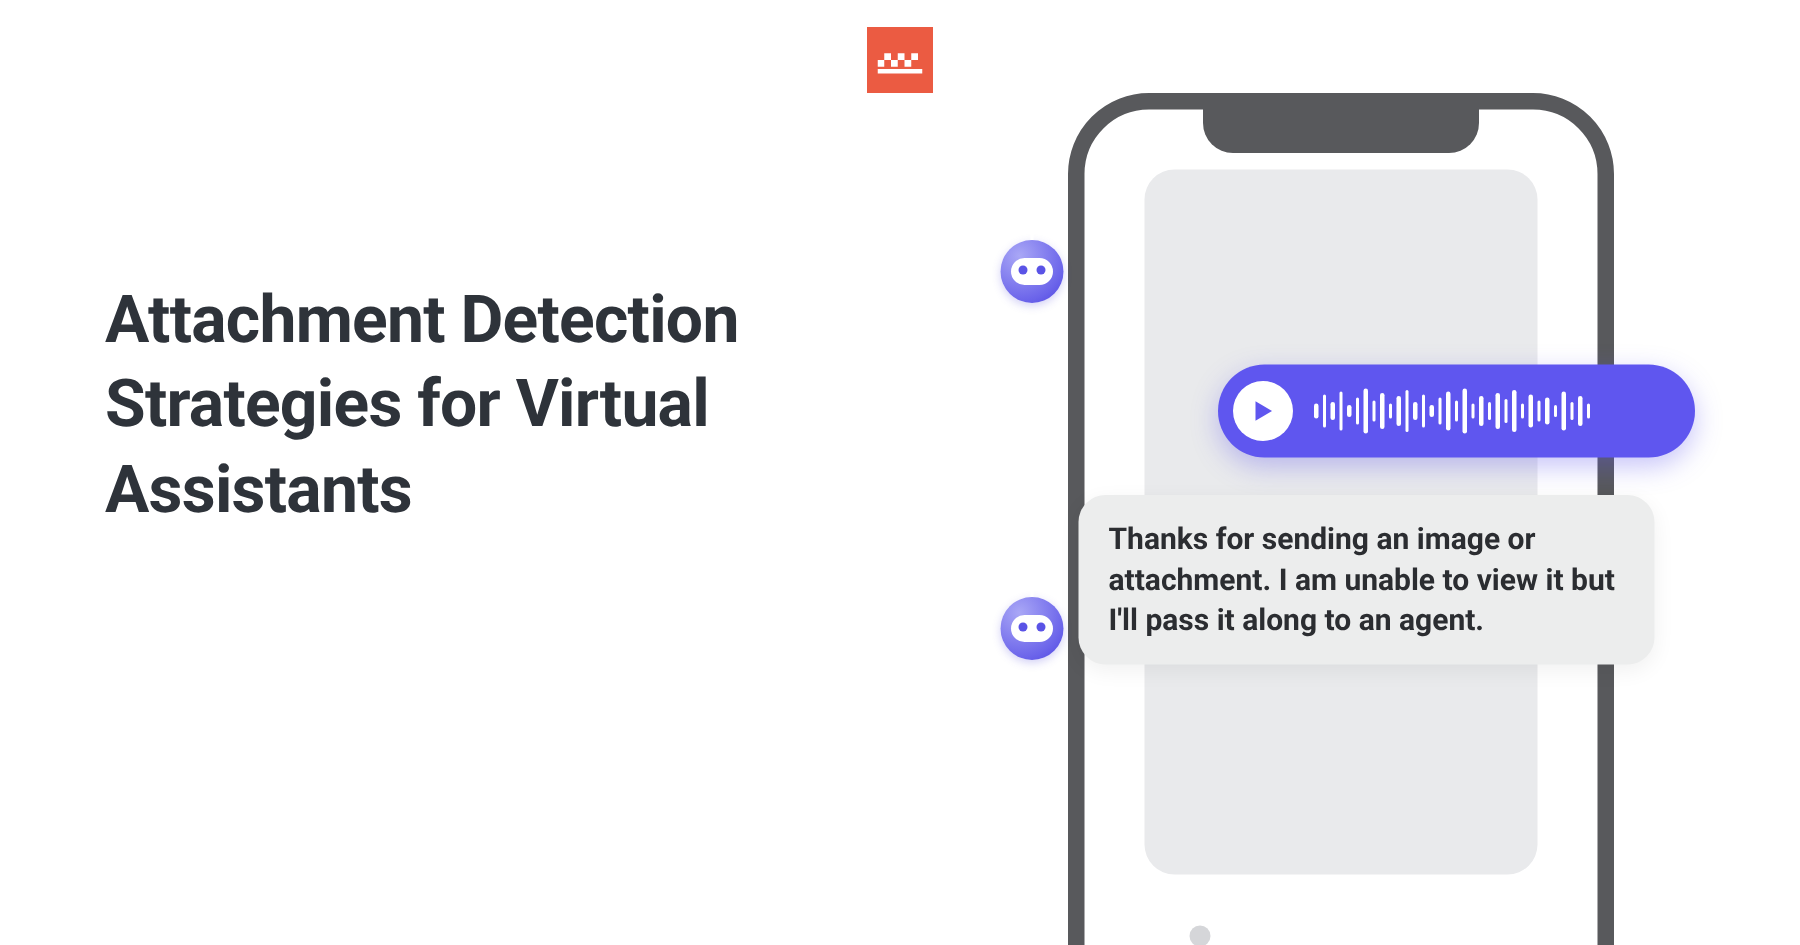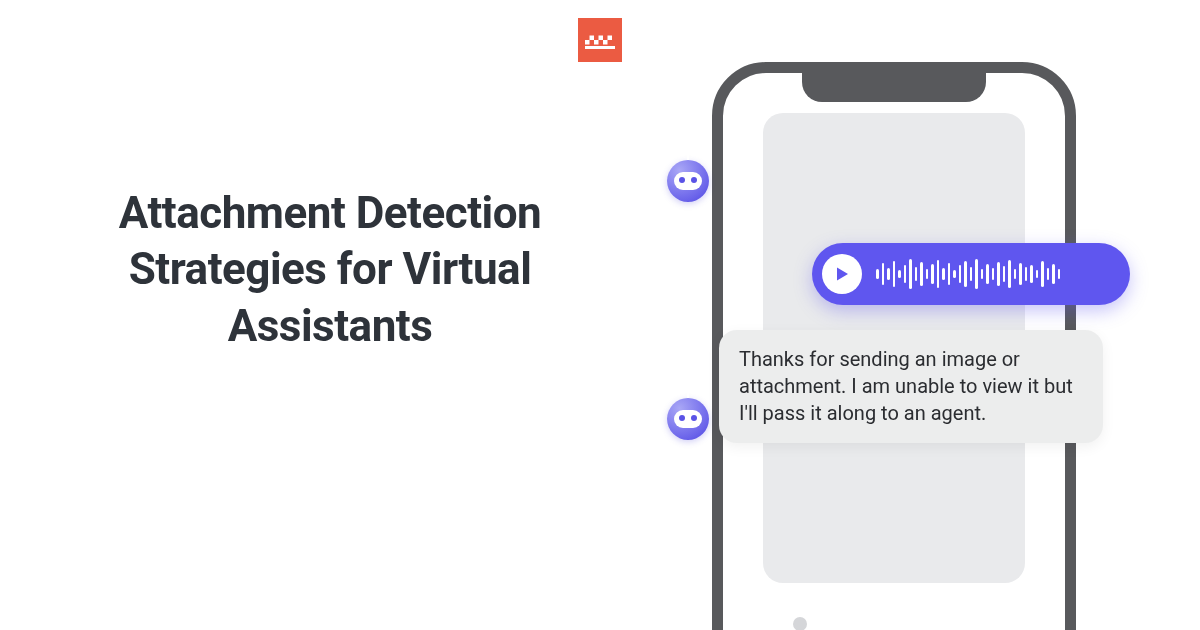--- a/index.html
+++ b/index.html
@@ -20,21 +20,20 @@
   
   .headline {
     position: absolute;
     left: 70px; top: 185px;
     width: 520px;
     color: #2e333a;
     font-size: 44px;
     line-height: 1.28;
     font-weight: 700;
     letter-spacing: -0.5px;
-    text-align: center;
   }
 
   
   .phone {
     position: absolute;
     left: 712px; top: 62px;
     width: 364px; height: 720px;
     border: 11px solid #58595c;
     border-radius: 54px;
     background: #ffffff;
@@ -202,15 +201,15 @@
         <span style="height: 20px;"></span>
         <span style="height: 10px;"></span>
       </div>
   </div>
 
   <div class="avatar" style="left:667px; top:398px;">
     <div class="antenna"></div>
     <div class="bot"></div>
   </div>
 
-  <div class="bubble" style="left:719px; top:330px; width:384px;">Thanks for sending an image or attachment. I am unable to view it but I'll pass it along to an agent.</div>
+  <div class="bubble" style="left:719px; top:330px; width:384px;font-weight:bold;">Thanks for sending an image or attachment. I am unable to view it but I'll pass it along to an agent.</div>
 
 </div>
 
 </body></html>

